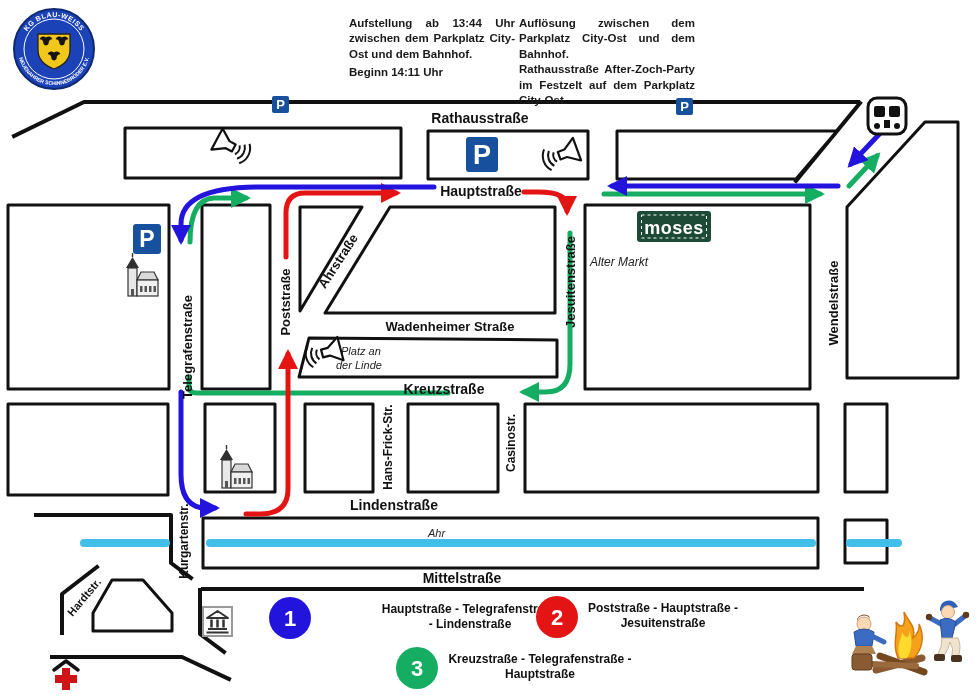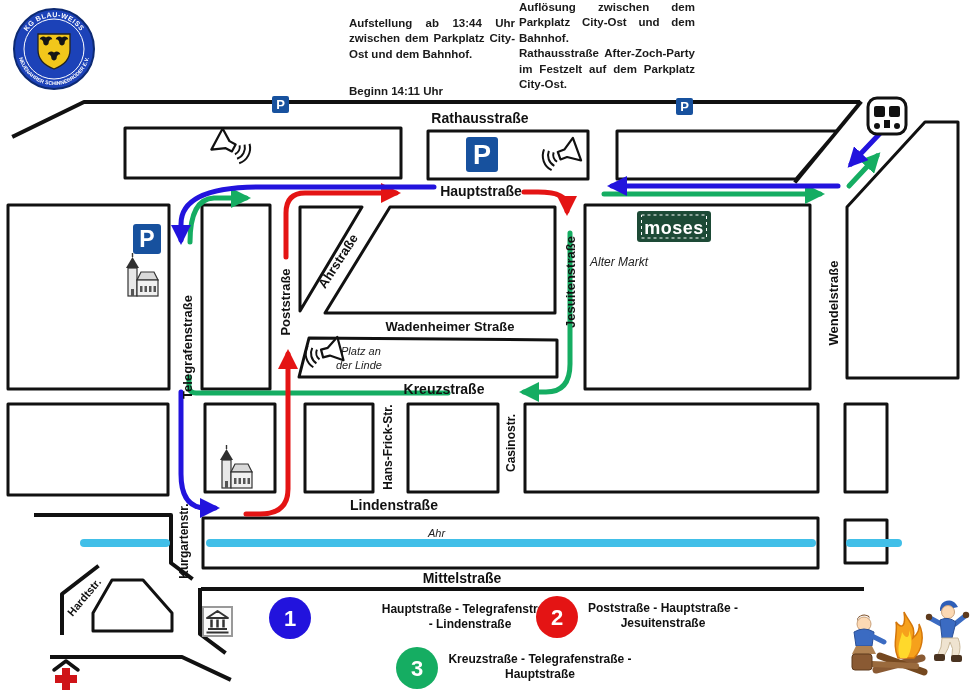--- a/index.html
+++ b/index.html
@@ -1,21 +1,21 @@
 <!DOCTYPE html>
 <html><head>
 <meta charset="utf-8">
 <style>
   html,body{margin:0;padding:0;background:#fff;}
   .stage{position:relative;width:978px;height:700px;background:#fff;overflow:hidden;
          font-family:"Liberation Sans",sans-serif;}
   .map-svg{position:absolute;left:0;top:0;}
   .note{position:absolute;font-size:11.5px;font-weight:bold;color:#1a1a1a;
         line-height:1.34;text-align:justify;}
-  .note .p2{margin-top:22px;}
+  .note .p2{margin-top:3px;}
   .road{fill:none;stroke:#111;stroke-width:4;stroke-linecap:square;stroke-linejoin:round;}
   .blk{fill:#fff;stroke:#111;stroke-width:3;stroke-linejoin:round;}
   .lbl{font-family:"Liberation Sans",sans-serif;font-weight:bold;fill:#111;}
   .f14{font-size:14px;} .f13{font-size:13px;} .f12{font-size:12px;} .f11{font-size:11px;}
   .it{font-family:"Liberation Sans",sans-serif;font-style:italic;fill:#222;font-weight:normal;}
   .route{fill:none;stroke-width:5;stroke-linecap:round;stroke-linejoin:round;}
   .riv{fill:none;stroke-width:8;stroke-linecap:round;}
   .pletter{font-family:"Liberation Sans",sans-serif;font-weight:bold;fill:#fff;text-anchor:middle;}
   .legnum{font-family:"Liberation Sans",sans-serif;font-weight:bold;font-size:22px;fill:#fff;text-anchor:middle;}
   .legtxt{font-family:"Liberation Sans",sans-serif;font-weight:bold;font-size:12px;fill:#111;text-anchor:middle;}
@@ -269,18 +269,18 @@
     <text class="legnum" x="417" y="676">3</text>
     <text class="legtxt" x="540" y="663">Kreuzstraße - Telegrafenstraße -</text>
     <text class="legtxt" x="540" y="678">Hauptstraße</text>
   </g>
 </svg>
 
 <div class="note" style="left:349px;top:16px;width:166px;">
   <div class="p1">Aufstellung ab 13:44 Uhr zwischen dem Parkplatz City-Ost und dem Bahnhof.</div>
   <div class="p2">Beginn 14:11 Uhr</div>
 </div>
-<div class="note" style="left:519px;top:0;width:176px;">
+<div class="note" style="left:519px;top:16px;width:176px;">
   <div class="p1">Auflösung zwischen dem Parkplatz City-Ost und dem Bahnhof.</div>
   <div>Rathausstraße After-Zoch-Party im Festzelt auf dem Parkplatz City-Ost.</div>
 </div>
 
 </div>
 
 </body></html>

